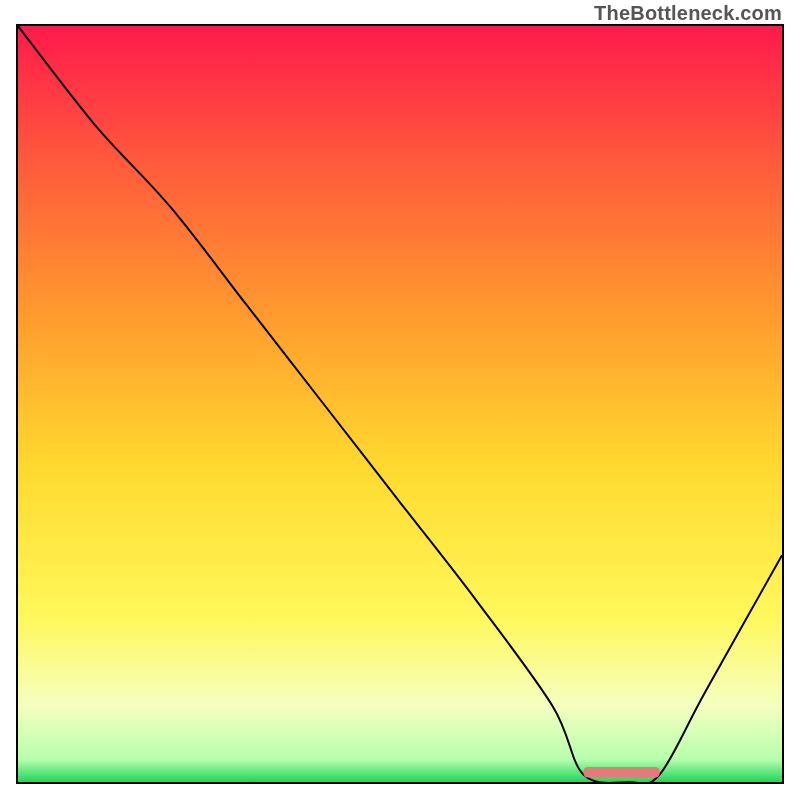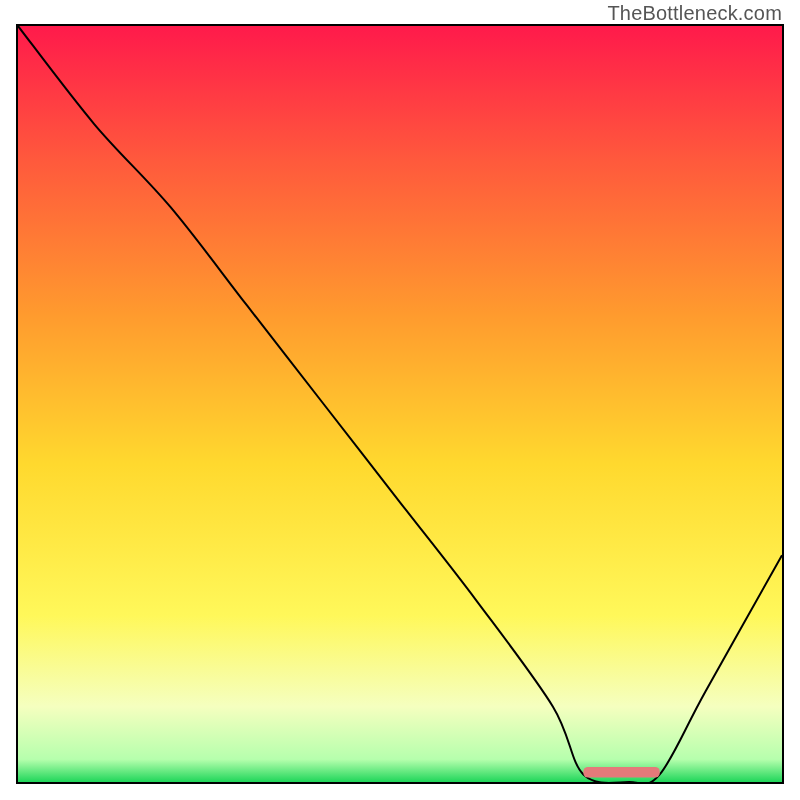--- a/index.html
+++ b/index.html
@@ -19,21 +19,21 @@
     height: 760px;
     box-sizing: border-box;
     border: 2px solid #000;
     overflow: hidden;
   }
   .watermark {
     position: absolute;
     top: 2px;
     right: 18px;
     font-size: 20px;
-    font-weight: 400;
+    font-weight: 700;
     color: #555;
     letter-spacing: 0.2px;
   }
   svg {
     display: block;
     width: 100%;
     height: 100%;
   }
 </style>
 </head>

